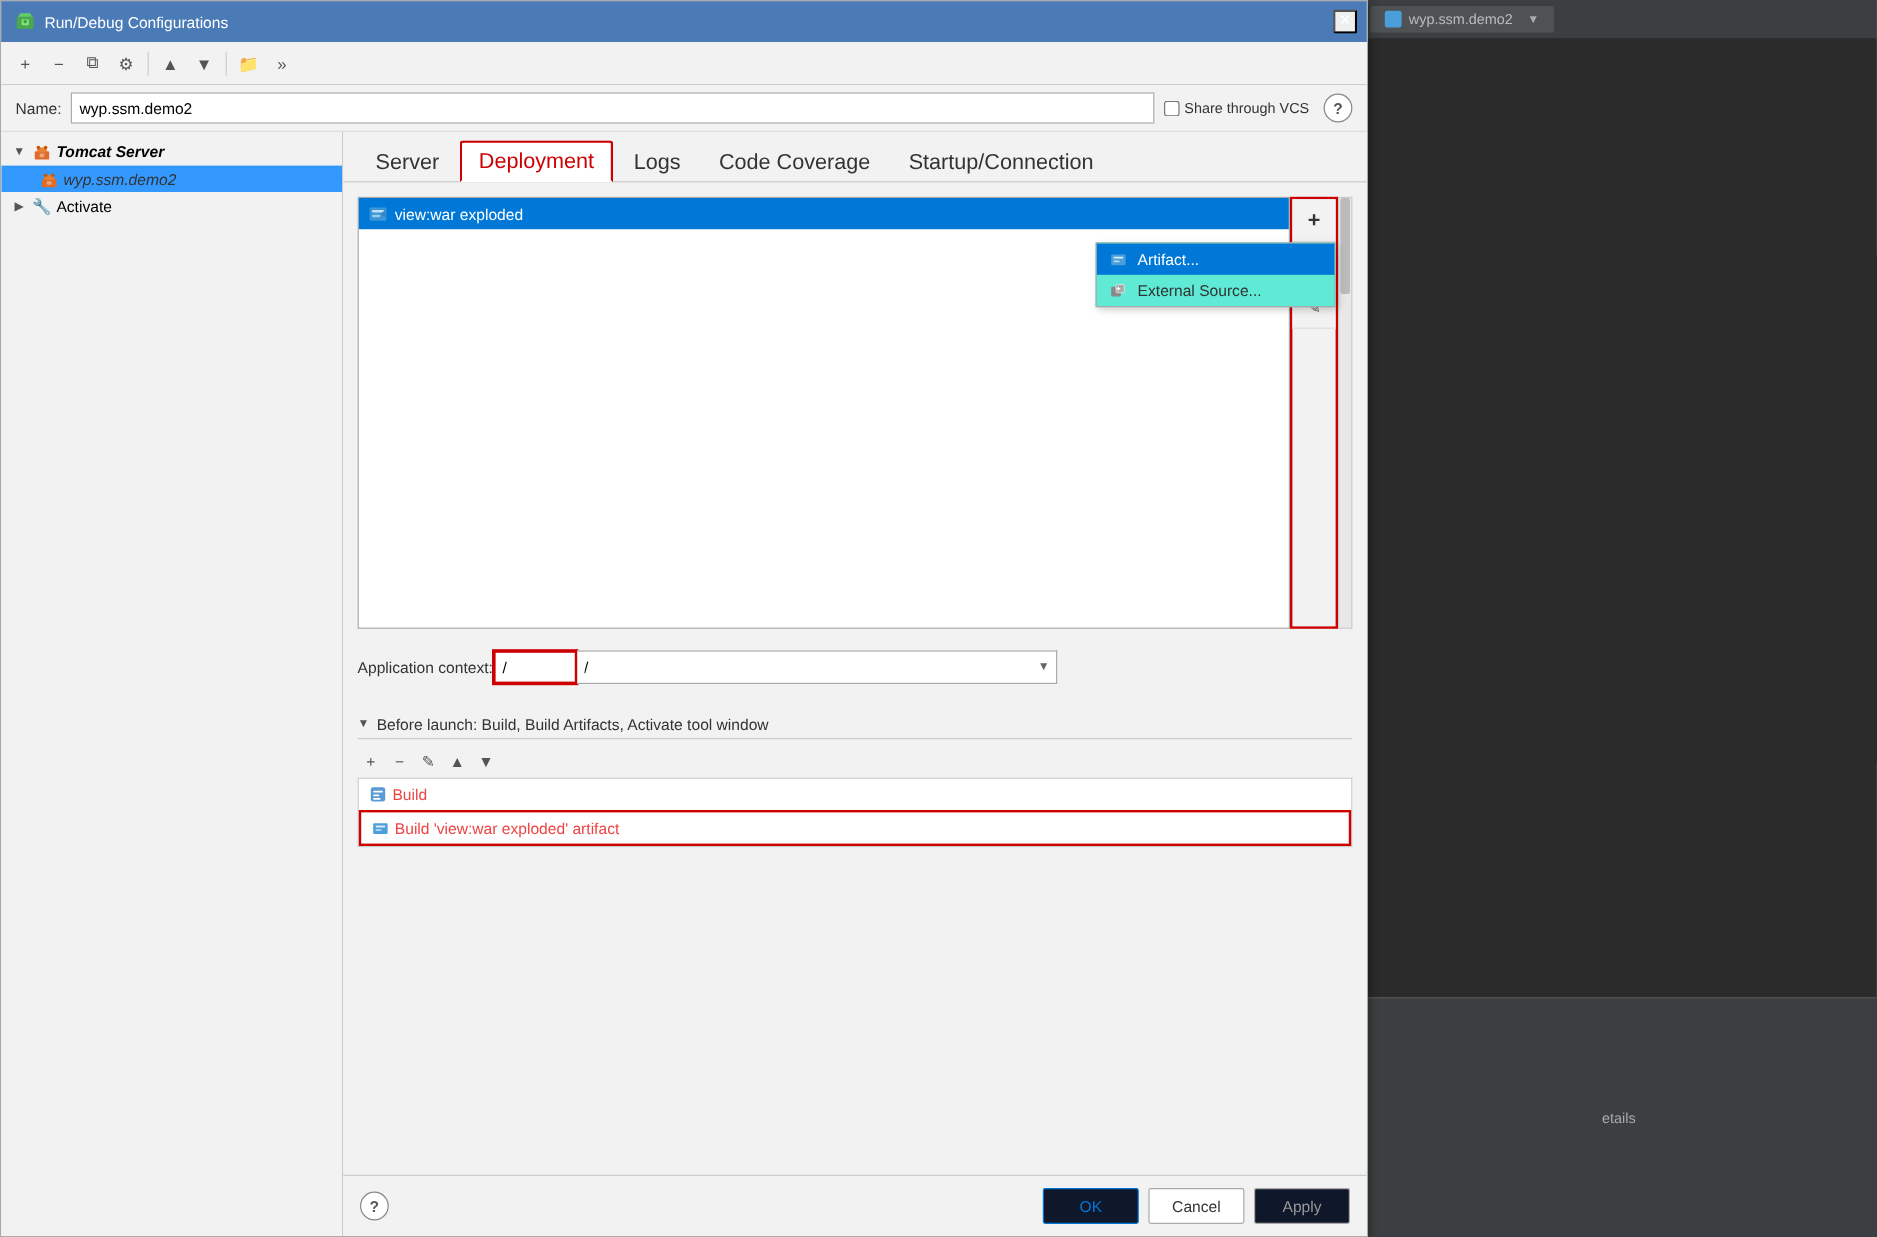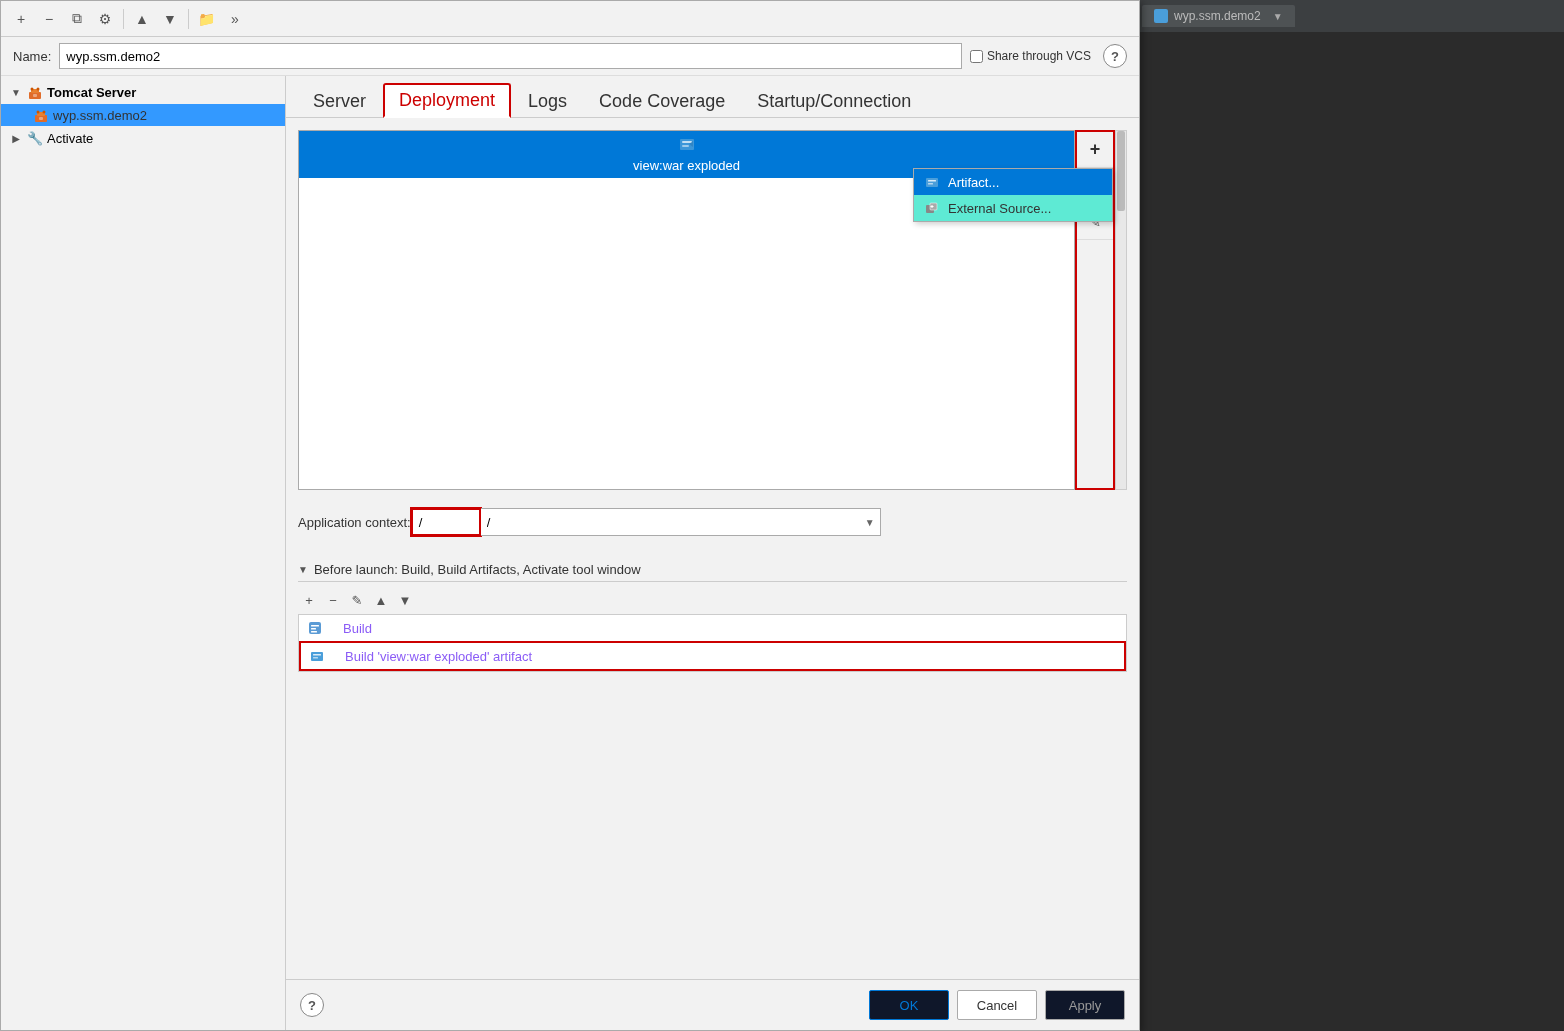--- a/index.html
+++ b/index.html
@@ -193,20 +193,21 @@
     .left-sidebar {
       width: 285px;
       background: #f2f2f2;
       border-right: 1px solid #ccc;
       padding: 4px 0;
       overflow-y: auto;
       flex-shrink: 0;
     }
     .sidebar-section {
       padding: 0;
+      font-style: italic;
     }
     .sidebar-item-group {
       display: flex;
       align-items: center;
       padding: 4px 8px;
       cursor: pointer;
       gap: 4px;
     }
 
     .expand-arrow {
@@ -336,21 +337,20 @@
       display: flex;
       align-items: center;
       padding: 5px 8px;
       gap: 6px;
       font-size: 13px;
       cursor: pointer;
     }
     .deploy-list-item.selected {
       background: #0078d7;
       color: white;
-      flex-direction: column;
     }
     .deploy-item-icon {
       width: 16px;
       height: 16px;
       display: flex;
       align-items: center;
       justify-content: center;
     }
 
     .deploy-side-buttons {
@@ -483,23 +483,23 @@
     }
 
     .before-launch-list {
       border: 1px solid #ccc;
       background: white;
     }
     .bl-item {
       display: flex;
       align-items: center;
       padding: 5px 8px;
-      gap: 20px;
-      font-size: 13px;
-      color: #8b5cf6;
+      gap: 4px;
+      font-size: 13px;
+      color: #ef4444;
     }
     .bl-item + .bl-item {
       border-top: 1px solid #eee;
     }
     .bl-item.highlighted {
       border: 2px solid #cc0000;
     }
 
     
     .bottom-bar {
@@ -595,24 +595,41 @@
 <div class="editor-bg" style="left: 1134px;">
   <div class="editor-tab-bar">
     <div class="editor-tab">
       <span class="tab-icon"></span>
       <span>wyp.ssm.demo2</span>
       <span style="margin-left:6px; font-size:10px; color:#aaa;">▼</span>
     </div>
   </div>
   <div class="editor-content">
   </div>
+  <div class="sidebar-panel">
+    <span class="details-text">etails</span>
+  </div>
 </div>
 
 <div class="dialog">
 
+  <div class="title-bar">
+    <div class="title-bar-left">
+      <div class="title-bar-icon">
+        <svg width="16" height="16" viewBox="0 0 16 16">
+          <rect x="1" y="4" width="14" height="10" rx="1" fill="#4aaa4a"></rect>
+          <polygon points="4,1 12,1 14,4 2,4" fill="#66cc66"></polygon>
+          <rect x="5" y="6" width="6" height="5" rx="1" fill="#88dd88"></rect>
+          <circle cx="8" cy="8" r="1.5" fill="#33aa33"></circle>
+        </svg>
+      </div>
+      <span>Run/Debug Configurations</span>
+    </div>
+    <button class="close-btn">×</button>
+  </div>
 
   <div class="toolbar">
     <button class="toolbar-btn">+</button>
     <button class="toolbar-btn">−</button>
     <button class="toolbar-btn">⧉</button>
     <button class="toolbar-btn">⚙</button>
     <div class="toolbar-separator"></div>
     <button class="toolbar-btn">▲</button>
     <button class="toolbar-btn">▼</button>
     <div class="toolbar-separator"></div>

